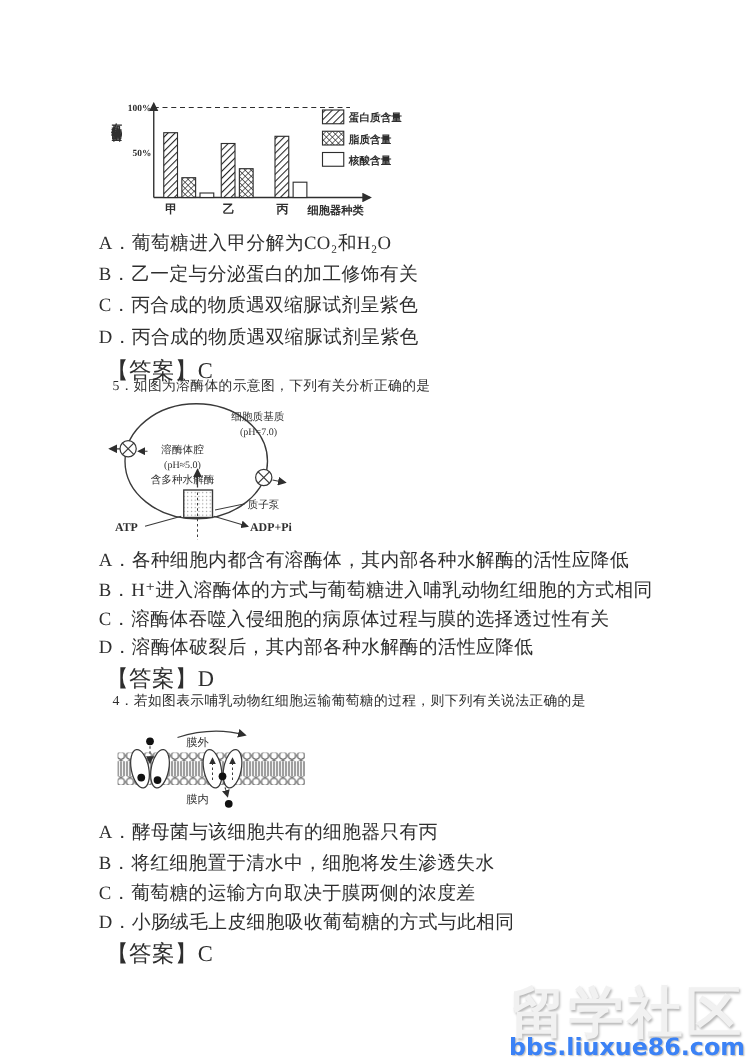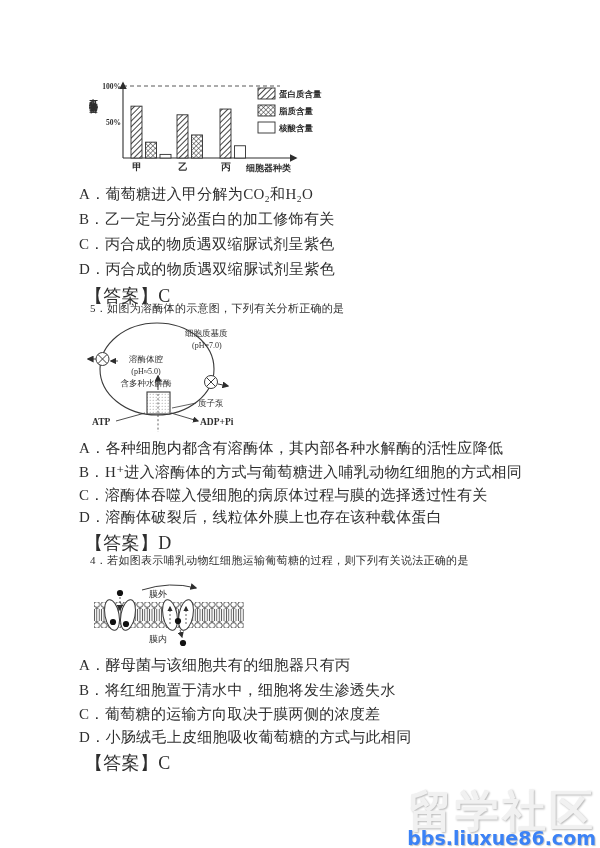--- a/index.html
+++ b/index.html
@@ -136,21 +136,21 @@
 <div class="opt" style="top:439px">
   <span class="lab">A．</span><span>各种细胞内都含有溶酶体，其内部各种水解酶的活性应降低</span>
 </div>
 <div class="opt" style="top:463px">
   <span class="lab">B．</span><span>H⁺进入溶酶体的方式与葡萄糖进入哺乳动物红细胞的方式相同</span>
 </div>
 <div class="opt" style="top:486px">
   <span class="lab">C．</span><span>溶酶体吞噬入侵细胞的病原体过程与膜的选择透过性有关</span>
 </div>
 <div class="opt" style="top:508px">
-  <span class="lab">D．</span><span>溶酶体破裂后，线粒体外膜上也存在该种载体蛋白</span>
+  <span class="lab">D．</span><span>溶酶体破裂后，其内部各种水解酶的活性应降低</span>
 </div>
 <div class="ans" style="top:531px">【答案】D</div>
 
 <div class="stem" style="top:553px">4．若如图表示哺乳动物红细胞运输葡萄糖的过程，则下列有关说法正确的是</div>
 
 <svg class="abs" style="left:86px;top:580px" width="165" height="85" viewBox="0 0 165 85">
   <path d="M56 10 Q 84 1 110 8" fill="none" stroke="#3a3a3a" stroke-width="1" marker-end="url(#m-arr)"></path>
   <text x="72" y="17" text-anchor="middle" font-size="9">膜外</text>
 
   <g>

